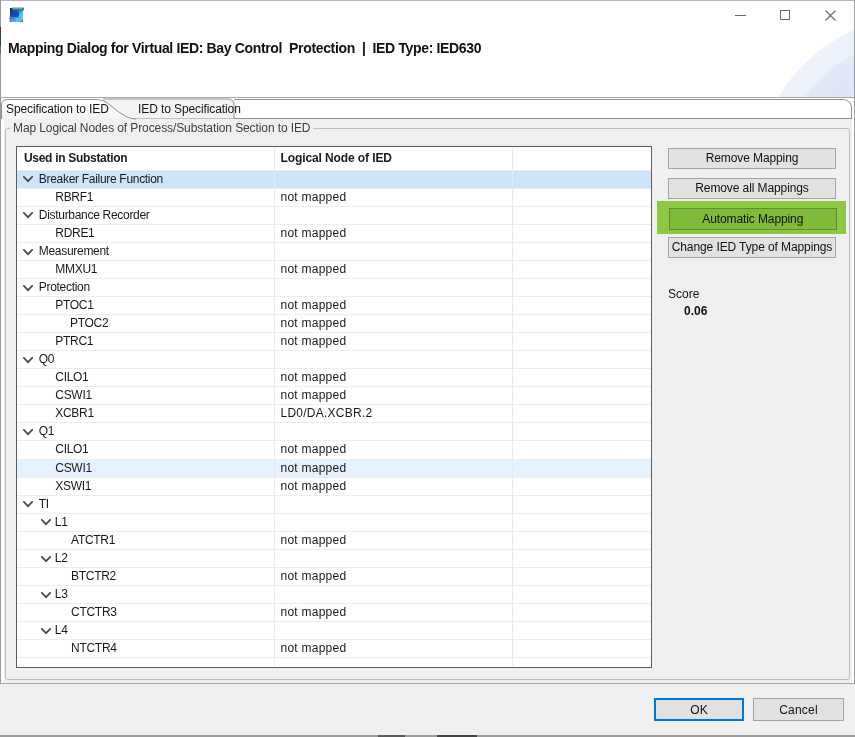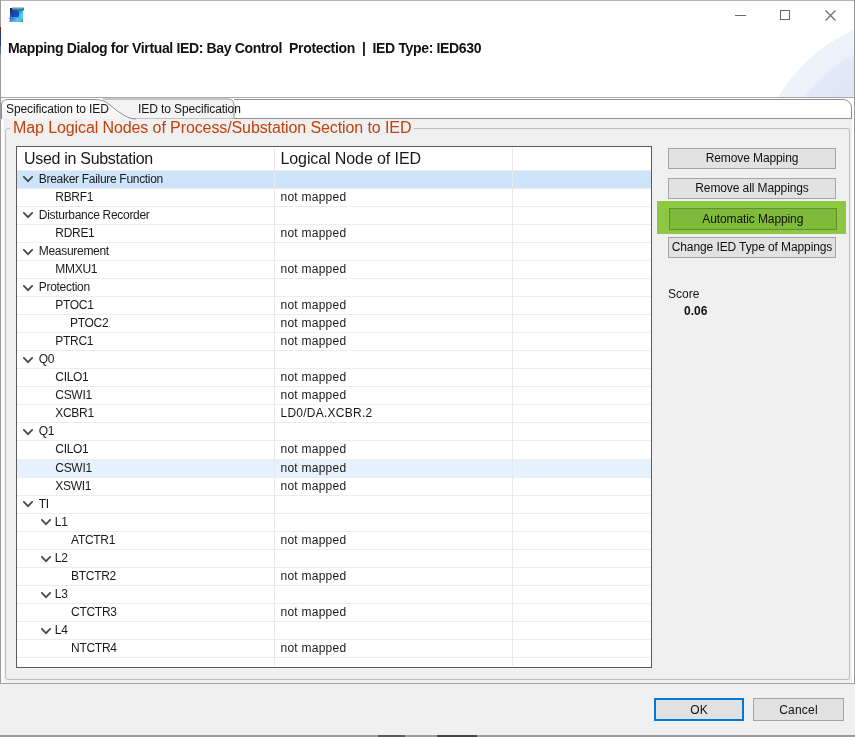--- a/index.html
+++ b/index.html
@@ -26,25 +26,25 @@
 #w-max { left:780px; top:10px; width:10px; height:10px; border:1px solid #686868; }
 
 #tabs-svg { left:0; top:94px; }
 #tab1-txt { left:6px; top:99px; width:112px; height:20px; line-height:20px; font-size:12px; color:#161616; letter-spacing:-0.1px; }
 #tab2-txt { left:126px; top:99px; width:106px; height:20px; line-height:20px; font-size:12px; color:#161616; letter-spacing:-0.1px;margin-left:12px; }
 #folder-outline { left:234px; top:99px; width:618px; height:585px; border-top:1px solid #8f8f8f; border-right:1px solid #8f8f8f; border-top-right-radius:9px; }
 #sep-top { left:1px; top:97px; width:853px; height:1px; background:#a8a8a8; }
 #folder-body { left:4px; top:118px; width:848px; height:566px; background:#f0f0f0; border-top:1px solid #8f8f8f; }
 
 #grp { left:5px; top:128px; width:845px; height:552px; border:1px solid #bdbdbd; border-radius:3px; }
-#grp-lbl { left:10px; top:121px; padding:0 3px; background:#f0f0f0; font-size:16px; color:#c2410c; letter-spacing:-0.1px; line-height:14px; }
+#grp-lbl { left:10px; top:121px; padding:0 3px; background:#f0f0f0; font-size:12px; color:#404040; letter-spacing:-0.1px; line-height:14px; }
 
 #tbl { left:16px; top:145.5px; width:636px; height:522px; background:#ffffff; border:1.5px solid #5c5c5c; overflow:hidden; }
 #tbl .hd { position:relative; height:23px; }
-#tbl .hd span { position:absolute; line-height:23px; font-size:16px; color:#1a1a1a; letter-spacing:-0.3px; }
+#tbl .hd span { position:absolute; line-height:23px; font-size:12px; color:#1a1a1a; letter-spacing:-0.3px;font-weight:bold; }
 #tbl .hd span.h2 { letter-spacing:-0.1px; }
 .r { position:relative; height:18.07px; border-top:1px solid #ededed;padding-left:36px; }
 .r:first-of-type { border-top-color:#ffffff; }
 .r.sel { background:#cde4fa; }
 .r.sel2 { background:#e5f1fc; }
 .t { position:absolute; top:0; height:100%; line-height:17px; font-size:12px; color:#1a1a1a; letter-spacing:-0.3px; white-space:pre; }
 .t.cc { letter-spacing:0.25px; }
 .ch { position:absolute; top:5.8px; }
 #vline1 { left:274px; top:147.5px; width:1px; height:518.5px; background:#e9e9e9; }
 #vline2 { left:512px; top:147.5px; width:1px; height:518.5px; background:#e9e9e9; }

